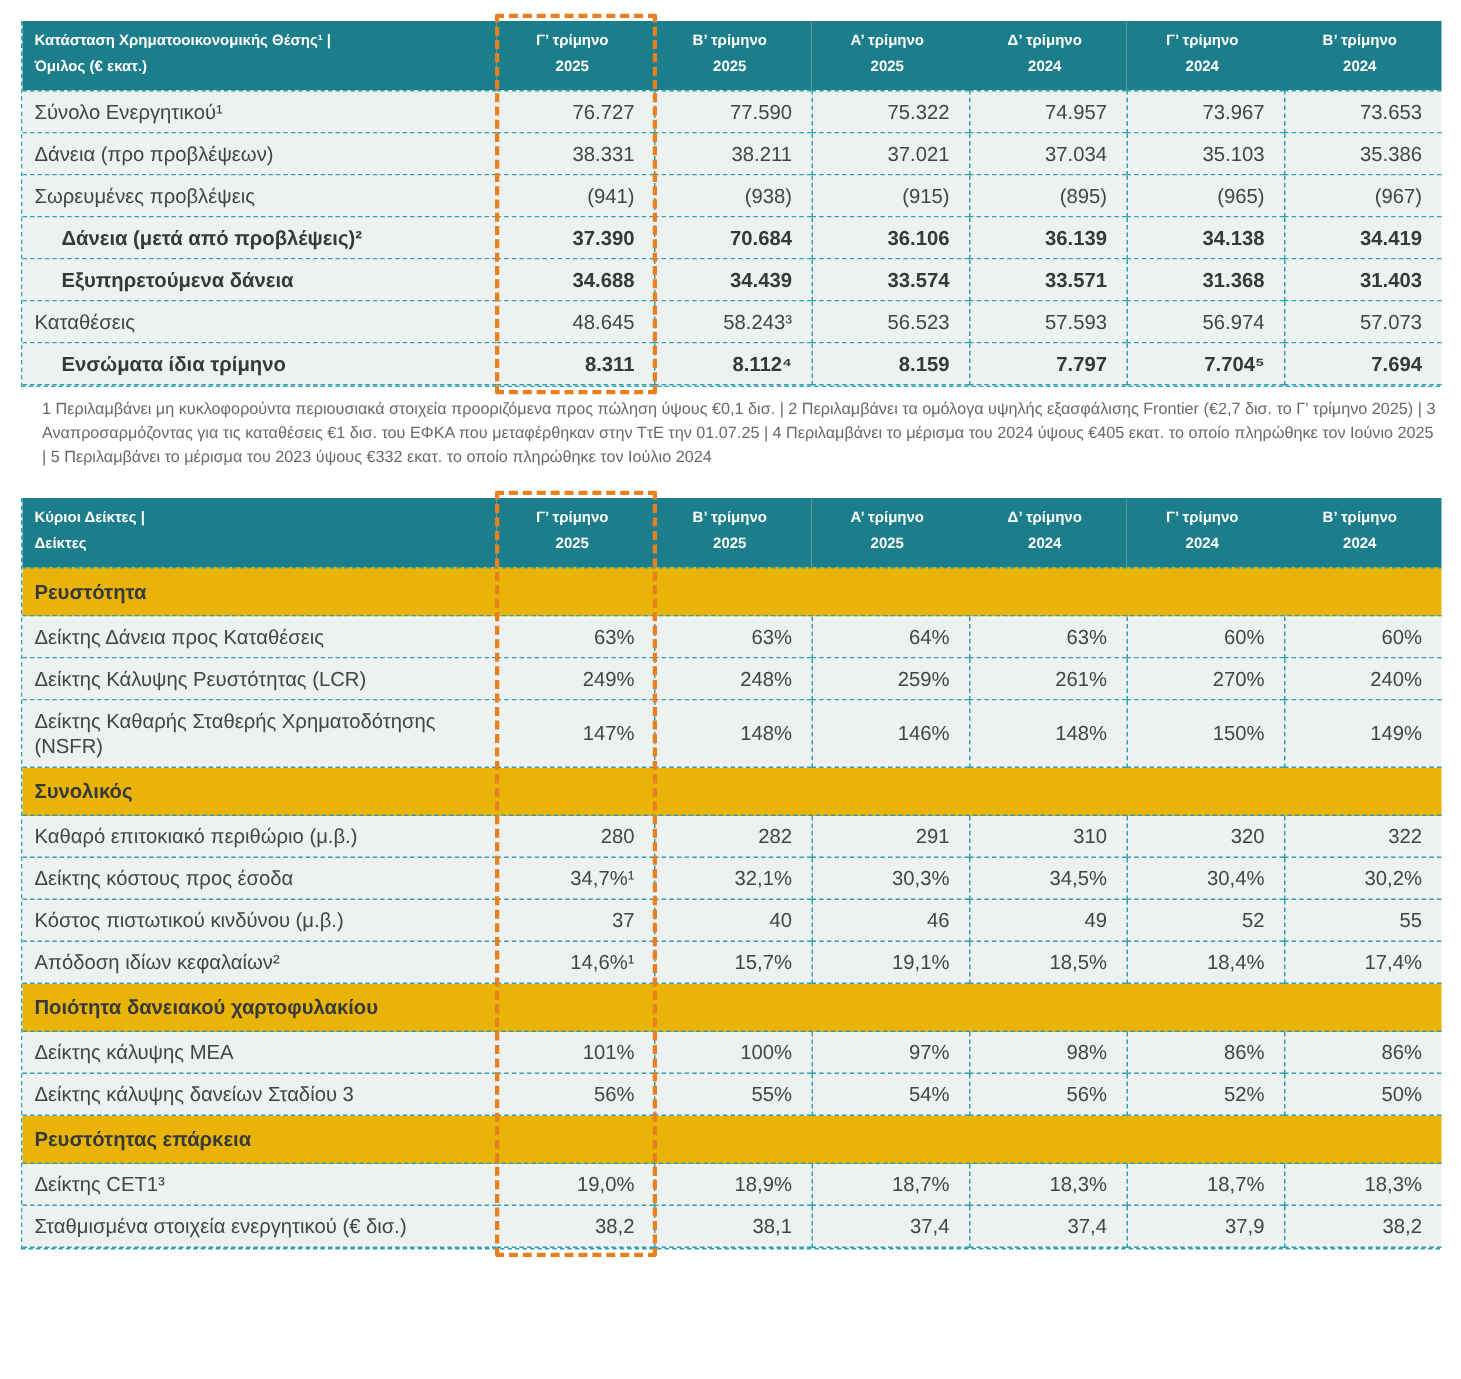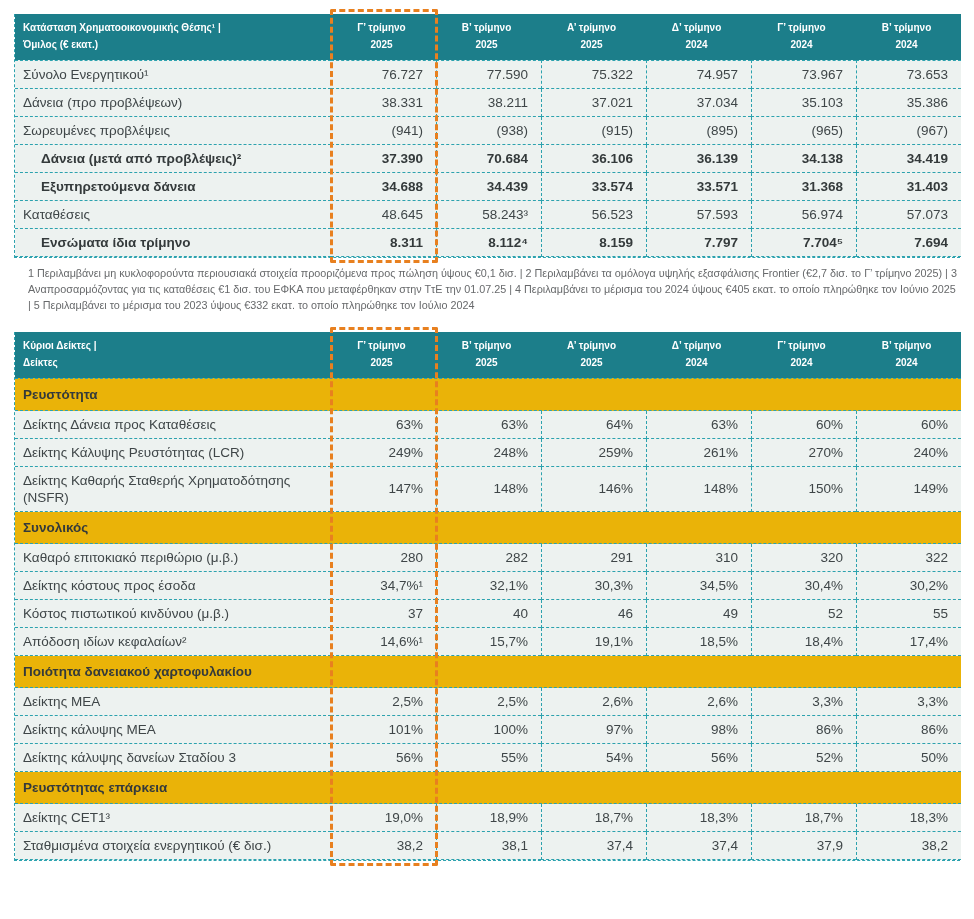--- a/index.html
+++ b/index.html
@@ -300,29 +300,20 @@
               <td class="val">15,7%</td>
               <td class="val">19,1%</td>
               <td class="val">18,5%</td>
               <td class="val">18,4%</td>
               <td class="val">17,4%</td>
             </tr>
             <tr class="section">
               <td class="label" colspan="7">Ποιότητα δανειακού χαρτοφυλακίου</td>
             </tr>
             <tr>
-              <td class="label">Δείκτης ΜΕΑ</td>
-              <td class="val first">2,5%</td>
-              <td class="val">2,5%</td>
-              <td class="val">2,6%</td>
-              <td class="val">2,6%</td>
-              <td class="val">3,3%</td>
-              <td class="val">3,3%</td>
-            </tr>
-            <tr>
               <td class="label">Δείκτης κάλυψης ΜΕΑ</td>
               <td class="val first">101%</td>
               <td class="val">100%</td>
               <td class="val">97%</td>
               <td class="val">98%</td>
               <td class="val">86%</td>
               <td class="val">86%</td>
             </tr>
             <tr>
               <td class="label">Δείκτης κάλυψης δανείων Σταδίου 3</td>

